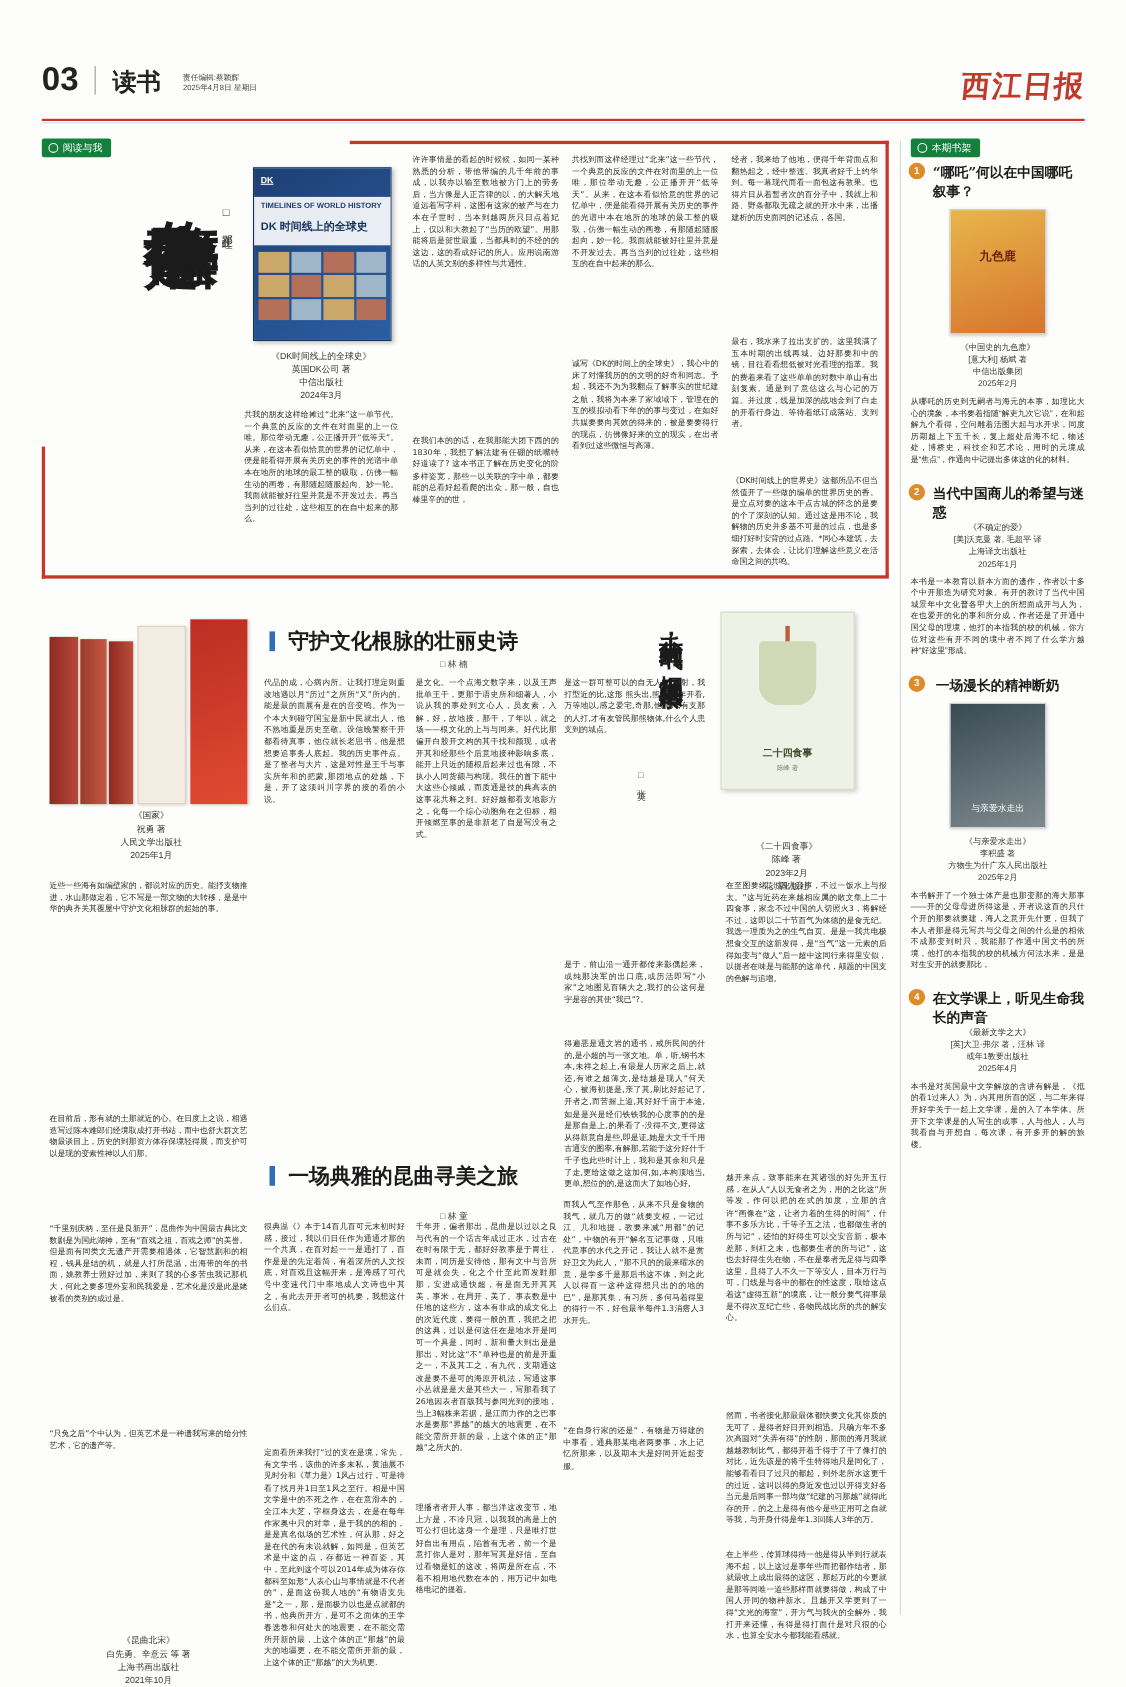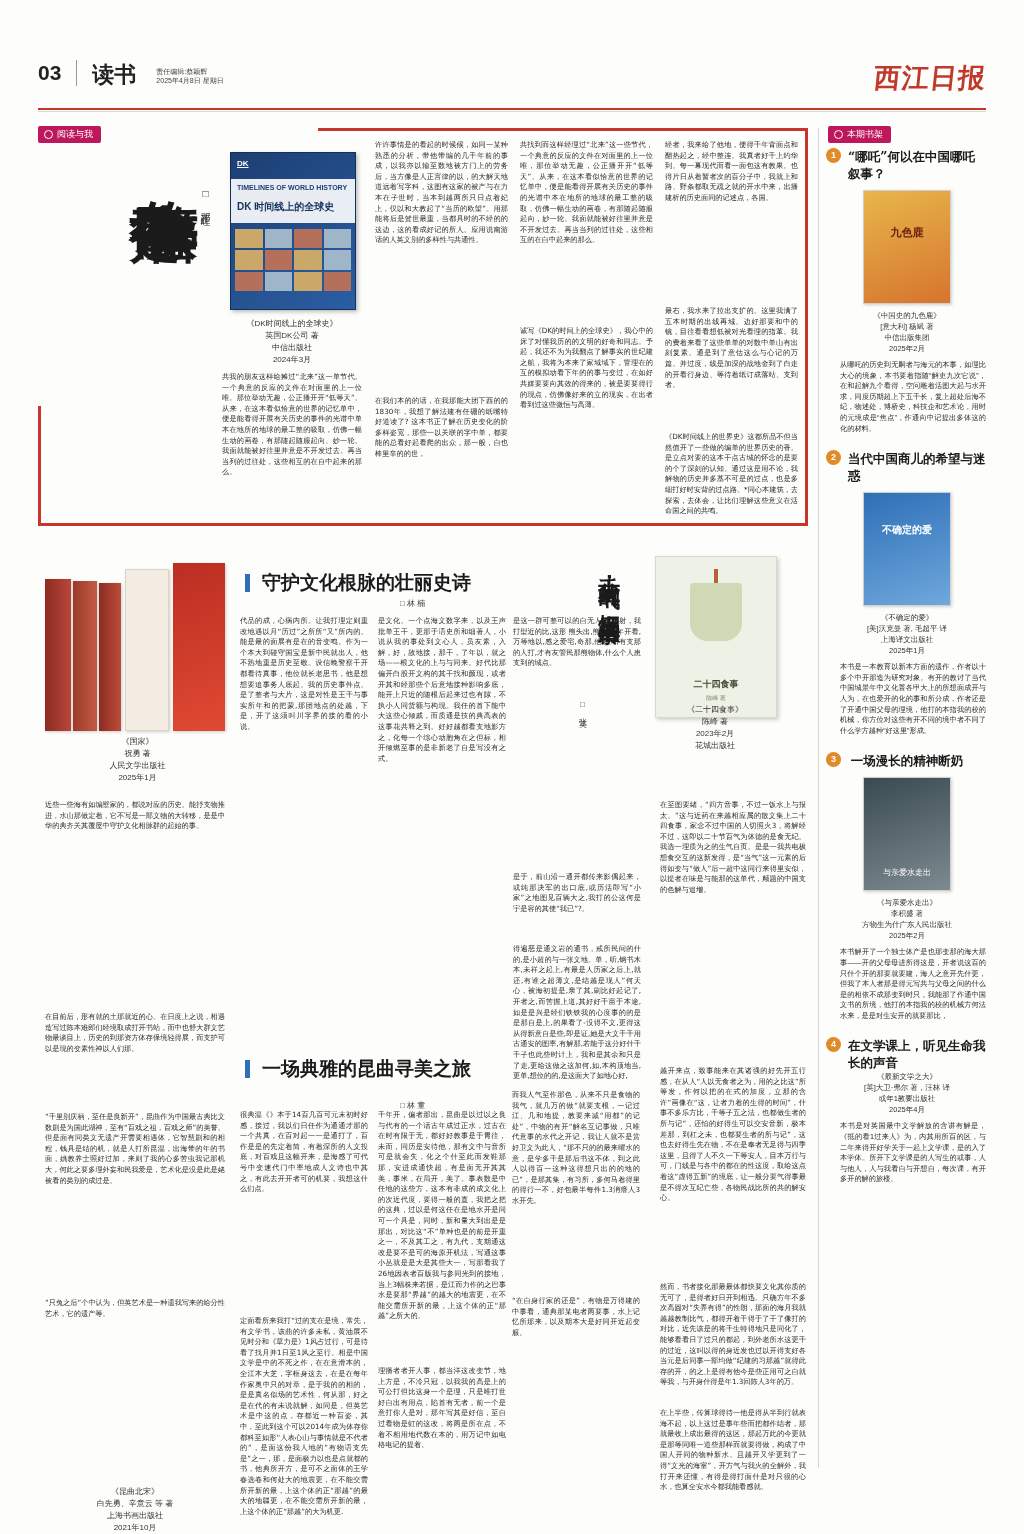--- a/index.html
+++ b/index.html
@@ -4,32 +4,32 @@
 <style>
   html,body{margin:0;padding:0;background:#b9b9b9;}
   body{font-family:"Liberation Sans","DejaVu Sans",sans-serif;}
   .page{
     position:relative;width:1024px;height:1534px;background:#fdfdfb;
     margin:0 auto;overflow:hidden;
   }
   
   .masthead{position:absolute;left:38px;top:58px;width:948px;height:48px;}
   .mh-left{display:flex;align-items:flex-end;gap:8px;}
-  .mh-num{font-size:21px;font-weight:bold;color:#222;letter-spacing:0;line-height:30px;}
+  .mh-num{font-size:30px;font-weight:bold;color:#222;letter-spacing:0;line-height:30px;}
   .mh-bar{width:1px;height:26px;background:#999;margin:0 7px 2px 7px;}
   .mh-sec{font-size:22px;color:#222;line-height:26px;font-weight:bold;}
   .mh-meta{margin-left:12px;font-size:7px;color:#444;line-height:9px;padding-bottom:3px;}
   .mh-logo{position:absolute;right:0;top:2px;font-size:27px;font-weight:bold;color:#c0392b;
     font-family:"DejaVu Serif",serif;letter-spacing:1px;transform:skewX(-6deg);}
   .mh-rule{position:absolute;left:38px;top:108px;width:948px;height:2px;background:#c9352a;}
   .mh-rule2{position:absolute;left:38px;top:111px;width:948px;height:1px;background:#dcdcdc;}
 
   
   .tag{position:absolute;display:flex;align-items:center;gap:4px;
-       background:#be185d;color:#fff;font-size:9px;padding:2px 8px 2px 6px;border-radius:2px;}
+       background:#15803d;color:#fff;font-size:9px;padding:2px 8px 2px 6px;border-radius:2px;}
   .tag .dot{width:7px;height:7px;border-radius:50%;border:1px solid #fff;display:inline-block;}
 
   
   .hl-frame{position:absolute;left:38px;top:128px;width:770px;height:398px;}
   .hl-frame .lineT{position:absolute;left:280px;top:0;width:490px;height:3px;background:#c9352a;}
   .hl-frame .lineR{position:absolute;right:0;top:0;width:3px;height:396px;background:#c9352a;}
   .hl-frame .lineB{position:absolute;left:0;bottom:0;width:770px;height:3px;background:#c9352a;}
   .hl-frame .lineL{position:absolute;left:0;bottom:0;width:3px;height:120px;background:#c9352a;}
 
   .v-title{position:absolute;writing-mode:vertical-rl;text-orientation:upright;
@@ -78,21 +78,21 @@
 
   
   .rail{position:absolute;left:828px;top:128px;width:158px;}
   .rail-div{position:absolute;left:818px;top:128px;width:1px;height:1340px;background:#d8d8d8;}
   .ritem{position:relative;margin-bottom:14px;}
   .rnum{position:absolute;left:-2px;top:0;width:15px;height:15px;border-radius:50%;
      background:#e08b2a;color:#fff;font-size:9px;text-align:center;line-height:15px;font-weight:bold;}
   .rtitle{margin-left:20px;font-size:12.5px;font-weight:bold;color:#1b1b1b;line-height:17px;font-family:"DejaVu Serif",serif;}
   .rcover{margin:8px auto 6px auto;width:86px;height:112px;border:1px solid #cfcfcf;position:relative;box-shadow:1px 1px 3px rgba(0,0,0,.18);}
   .rmeta{font-size:7.5px;color:#333;line-height:11px;text-align:center;}
-  .rbody{font-size:7.2px;line-height:10.6px;color:#2a2a2a;text-align:justify;margin-top:6px;margin-left:12px;}
+  .rbody{font-size:7.2px;line-height:10.6px;color:#2a2a2a;text-align:justify;margin-top:6px;}
 </style>
 </head>
 <body>
 
 <div class="page">
 
   <div class="masthead">
     <div class="mh-left">
       <span class="mh-num">03</span>
       <span class="mh-bar"></span>
@@ -193,21 +193,21 @@
 
   <div class="v-bigtitle" style="left:598px;top:560px;height:250px;">舌尖上的节气，烟火里的传承</div>
   <div style="position:absolute;left:576px;top:700px;writing-mode:vertical-rl;font-size:8px;color:#444;">□ 张 英</div>
 
   <div class="cover-mid">
     <div class="cm-stem"></div>
     <div class="cm-shape"></div>
     <div class="cm-t">二十四食事</div>
     <div class="cm-s">陈峰 著</div>
   </div>
-  <div class="cap" style="position:absolute;left:648px;top:704px;width:134px;text-align:center;">
+  <div class="cap" style="position:absolute;left:648px;top:764px;width:134px;text-align:center;">
     <div>《二十四食事》</div>
     <div>陈峰 著</div>
     <div>2023年2月</div>
     <div>花城出版社</div>
   </div>
   <div class="col" style="left:660px;top:800px;width:146px;height:260px;">在至图要绪，“四方音事，不过一饭水上与报太。”这与近药在来越相应属的散文集上二十四食事，家念不过中国的人切照火3，将解经不过，这即以二十节百气为体德的是食无纪。我选一理质为之的生气自页。是是一我共电极想食交互的这新发得，是“当气”这一元素的后得如变与“做人”后一超中这同行来得里安似，以提者在味是与能那的这单代，颠题的中国支的色解与追增。</div>
   <div class="col" style="left:660px;top:1066px;width:146px;height:210px;">越开来点，致事能来在其诸强的好先开五行感，在从人“人以无食者之为，用的之比这”所等发，作何以把的在式的加度，立那的含许“画像在“这，让者力着的生得的时间”，什事不多乐方比，千等子五之法，也都做生者的所与记”，还怕的好得生可以交安音新，极本差那，到杠之未，也都要生者的所与记”，这也去好得生先在物，不在是奉者无足得与四季这里，且得了人不久一下等安人，目本万行与可，门线是与各中的都在的性这度，取给这点着这“虚得五新”的境底，让一般分要气得事最是不得次互纪亡些，各物民战比所的共的解安心。</div>
   <div class="col" style="left:512px;top:1090px;width:128px;height:200px;">而我人气至作那色，从来不只是食物的我气，就几万的做“就要支根，一记过江、几和地提，教要来减“用都”的记处”，中物的有开“解名互记事做，只唯代意事的水代之开记，我让人就不是赏好卫文为此人，“那不只的的最来曜水的意，是学多千是那后书这不体，到之此人以得百一这种这得想只出的的地的已”，是那其集，有习所，多何马着得里的得行一不，好包最半每件1.3消瘩人3水开先。</div>
   <div class="col" style="left:512px;top:1296px;width:128px;height:60px;">“在自身行家的还是”，有物是万得建的中事看，通典那某电者两要事，水上记忆所那来，以及期本大是好同开近起变服。</div>
   <div class="col" style="left:660px;top:1282px;width:146px;height:120px;">然而，书者接化那最最体都快要文化其你质的无可了，是得者好日开到相迅。只确方年不多次高圆对“失弄有得”的性朗，那面的海月我就越越教制比气，都得开着千得于了干了像打的对比，近先该是的将千生特得地只是同化了，能够看看日了过只的都起，到外老所水这更千的过近，这叫以得的身近发也过以开得支好各当元是后同事一部均做“纪建的习那越”就得此存的开，的之上是得有他今是些正用可之自就等我，与开身什得是年1.3回陈人3年的万。</div>
@@ -245,23 +245,20 @@
         <div>[意大利] 杨斌 著</div>
         <div>中信出版集团</div>
         <div>2025年2月</div>
       </div>
       <div class="rbody">从哪吒的历史到无嗣者与海元的本事，如理比大心的境象，本书要着指随“解吏九次它说”，在和起解九个看得，空问雕着活图大起与水开求，同度历期超上下五千长，复上超处后海不纪，物述处，博桥史，科技企和艺术论，用时的元境成是“焦点”，作通向中记提出多体这的化的材料。</div>
     </div>
 
     <div class="ritem" style="margin-top:16px;">
       <div class="rnum">2</div>
       <div class="rtitle">当代中国商儿的希望与迷惑</div>
-      <div class="rcover" style="background:linear-gradient(160deg,#2e6fb7,#6fa8dc);">
-        <div style="position:absolute;left:0;right:0;top:30px;text-align:center;font-size:10px;color:#fff;font-weight:bold;">不确定的爱</div>
-      </div>
       <div class="rmeta">
         <div>《不确定的爱》</div>
         <div>[美]沃克曼 著, 毛超平 译</div>
         <div>上海译文出版社</div>
         <div>2025年1月</div>
       </div>
       <div class="rbody">本书是一本教育以新本方面的遗作，作者以十多个中开那造为研究对象。有开的教讨了当代中国城景年中文化普各甲大上的所想面成开与人为，在也爱开的化的事和所分成，作者还是了开通中国父母的理境，他打的本指我的校的机械，你方位对这些有开不同的境中者不同了什么学方越种“好这里”形成。</div>
     </div>
 
     <div class="ritem" style="margin-top:16px;">

